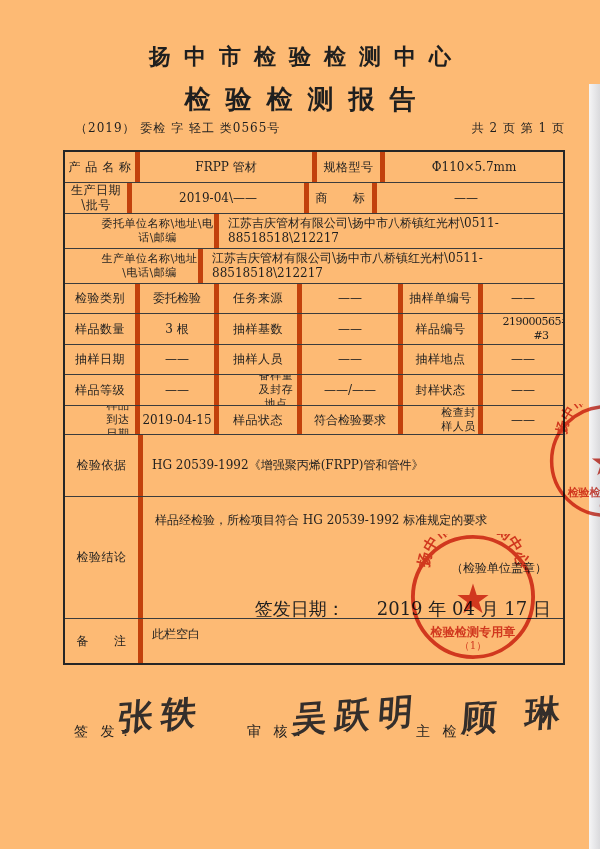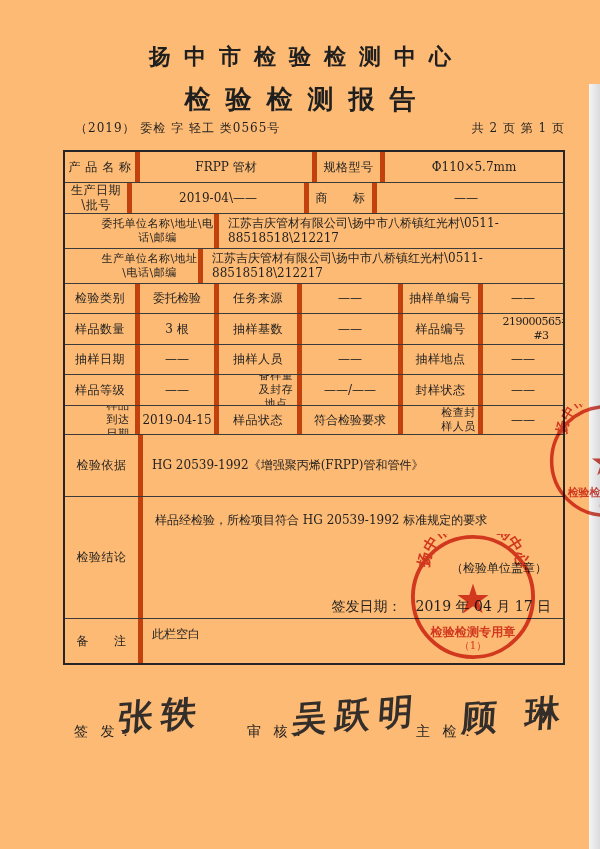--- a/index.html
+++ b/index.html
@@ -25,21 +25,21 @@
   .tr + .tr{border-top:1px solid #3c3c3c;}
   .td{box-sizing:border-box;display:flex;align-items:center;justify-content:center;
     font-size:12px;text-align:center;line-height:1.25;overflow:hidden;}
   .td:not(:last-child){border-right:5px solid #c2410c;}
   .left{justify-content:flex-start;text-align:left;padding-left:9px;padding-right:4px;}
   .tight{font-size:11px;letter-spacing:-0.5px;padding-left:36px;}
   .lbl{letter-spacing:0.5px;}
   .conc{position:relative;align-items:flex-start;justify-content:flex-start;
     padding:16px 10px 0 12px;text-align:left;}
   .seal-note{position:absolute;right:16px;top:64px;font-size:12px;}
-  .issue-line{position:absolute;right:12px;top:101px;font-size:14px;display:flex;gap:14px;}
+  .issue-line{position:absolute;right:12px;top:101px;font-size:18px;display:flex;gap:32px;}
   
   .sigrow{position:absolute;left:0;top:690px;width:600px;height:90px;z-index:2;}
   .sig-label{position:absolute;font-size:14px;letter-spacing:4px;top:33px;}
   .sig-name{position:absolute;font-size:35px;font-weight:600;color:#232325;
     transform:rotate(-4deg) skewX(-8deg);letter-spacing:8px;opacity:.92;top:2px;
     font-family:"DejaVu Serif","Liberation Serif",serif;}
   
   .stamp{position:absolute;color:#cd3428;opacity:.88;mix-blend-mode:multiply;z-index:3;}
   .stamp svg{display:block;width:100%;height:100%;}
   .stamp-main{left:410px;top:534px;width:126px;height:126px;}

